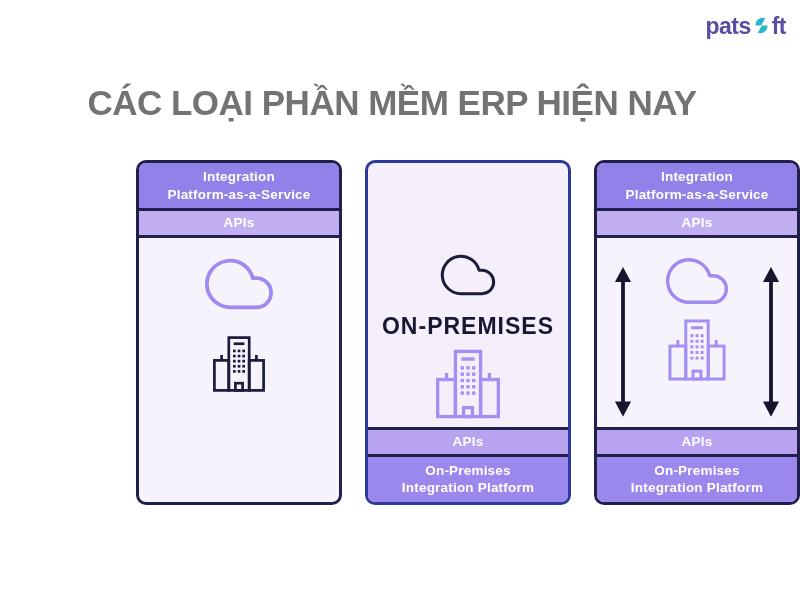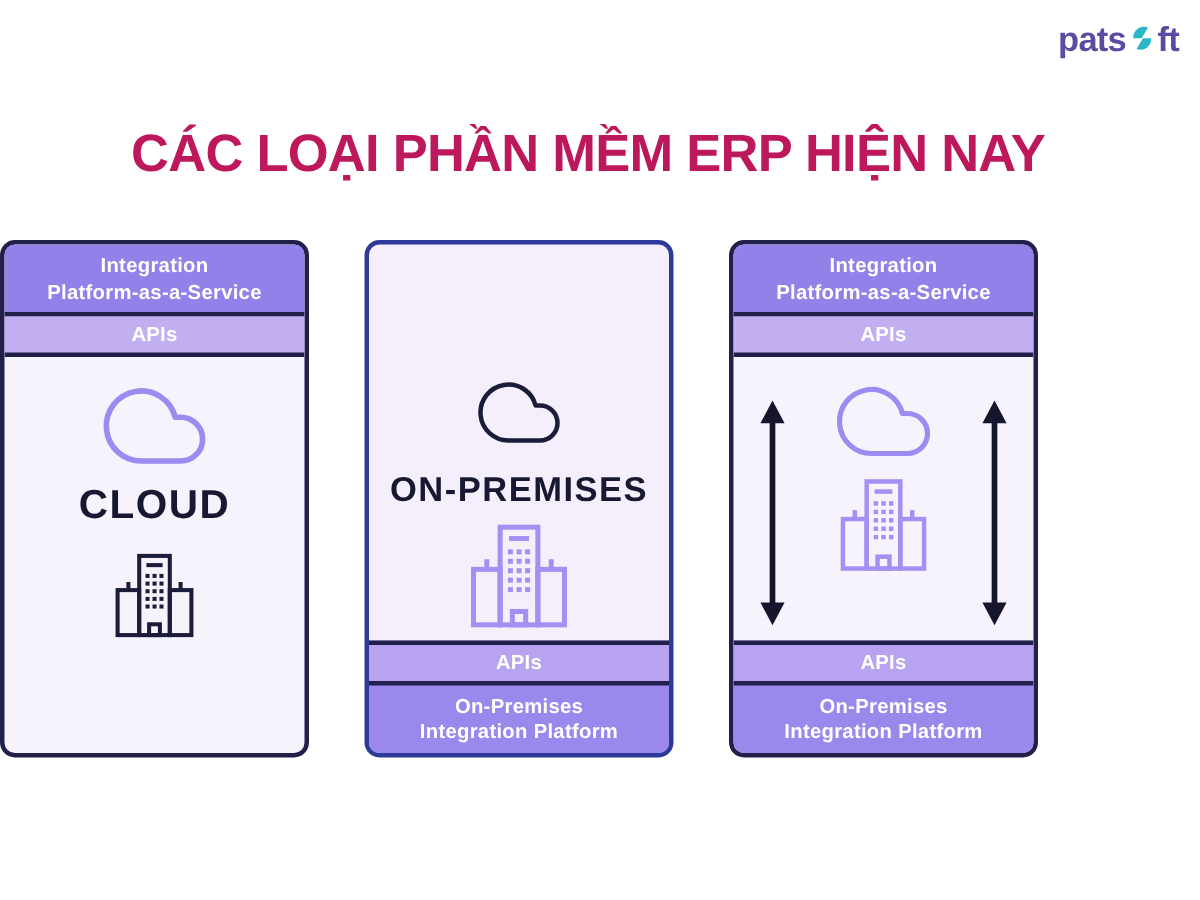--- a/index.html
+++ b/index.html
@@ -9,24 +9,24 @@
   }
   
   .logo{
     position:absolute;top:15px;right:14px;display:flex;gap:1px;
     font-size:23px;font-weight:bold;color:#5b4ba3;letter-spacing:-.5px;line-height:1;
   }
   .logo .swoosh{width:17px;height:17px;display:inline-block;margin:0 1px;}
   
   .title{
     margin:0;padding:82px 16px 0 0;text-align:center;
-    font-size:35px;font-weight:bold;color:#be185d;letter-spacing:-.5px;line-height:1.2;
+    font-size:35px;font-weight:bold;color:#737373;letter-spacing:-.5px;line-height:1.2;
   }
   
-  .stage{display:flex;justify-content:flex-start;align-items:stretch;gap:37px;margin-top:36px;height:345px;}
+  .stage{display:flex;justify-content:flex-end;align-items:stretch;gap:23px;margin-top:36px;height:345px;}
   .card{
     width:206px;border-radius:10px;overflow:hidden;display:flex;flex-direction:column;
     background:#f7f3fd;border:3px solid #20204a;box-sizing:border-box;
   }
   .card.blue-border{border-color:#2e3a99;background:#f4effb;}
   
   .bar{
     text-align:center;color:#ffffff;font-weight:bold;font-size:13.5px;line-height:1.3;
     white-space:pre-line;padding:5px 2px;flex:0 0 auto;letter-spacing:.2px;
   }
@@ -117,21 +117,20 @@
 <div class="stage">
 
   <section class="card">
     <div class="bar ipaas">Integration
 Platform-as-a-Service</div>
     <div class="bar apis-top">APIs</div>
     <div class="body pad-sm">
       <svg class="cloud1 ic-purple">
           <use href="#ic-cloud"></use>
         </svg>
-      <div class="card-label lg">CLOUD</div>
       <svg class="bld1 ic-dark">
           <use href="#ic-building"></use>
         </svg>
     </div>
   </section>
 
   <section class="card blue-border">
     <div class="body pad-lg">
       <svg class="cloud2 ic-dark">
           <use href="#ic-cloud"></use>

